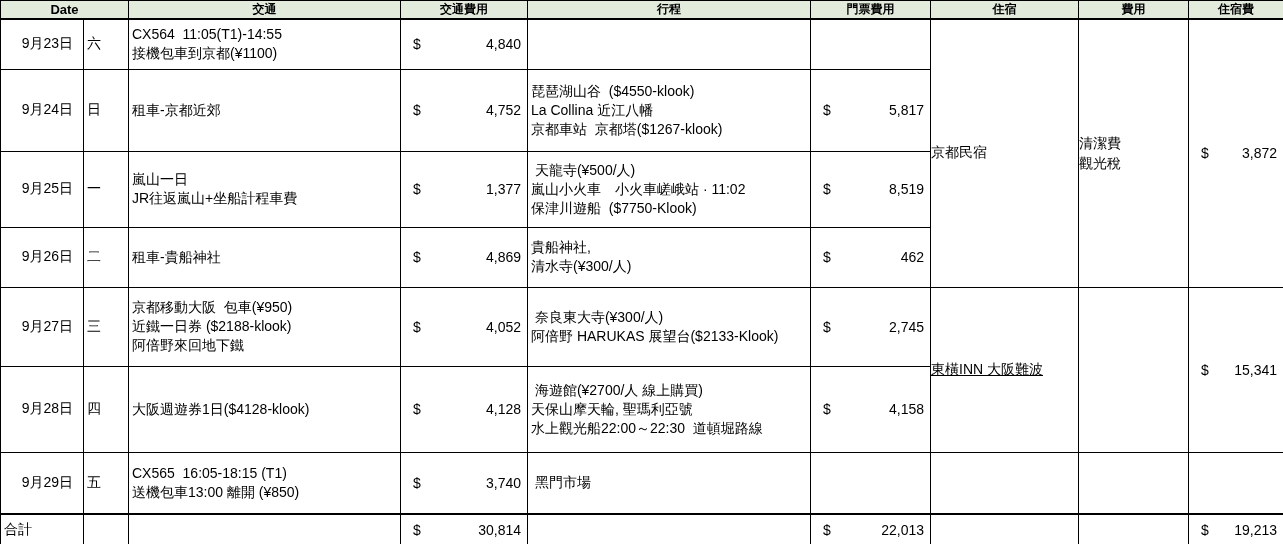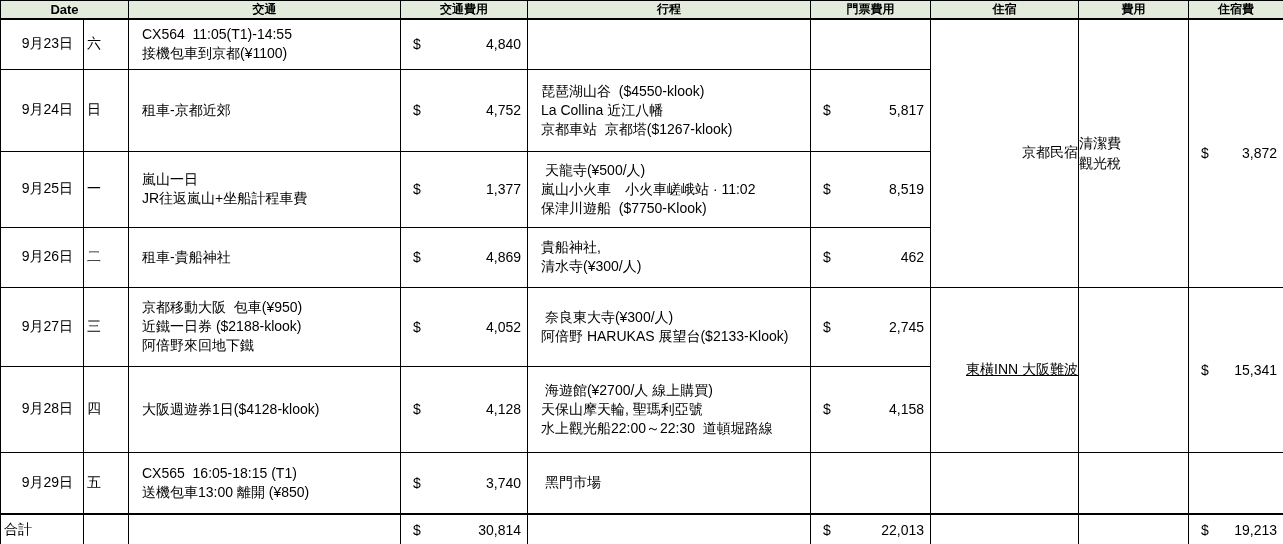--- a/index.html
+++ b/index.html
@@ -25,29 +25,29 @@
   tr.hdr th{
     background:var(--header-bg);
     font-weight:bold;
     text-align:center;
     border-bottom:2px solid var(--border);
     font-size:12px;
   }
   tr.hdr th.hdr-date{font-size:13px;}
   .c-date{text-align:right;padding-right:10px;}
   .c-day{text-align:left;padding-left:3px;}
-  .c-text{text-align:left;padding-left:13px;padding-right:2px;}
+  .c-text{text-align:left;padding-left:3px;padding-right:2px;}
   .line{line-height:19px;white-space:pre;}
   .money{
     display:flex;
     justify-content:space-between;
     align-items:center;
     padding:0 6px 0 12px;
   }
-  .c-lodge{text-align:right;}
+  .c-lodge{text-align:left;}
   .c-lodge .u{text-decoration:underline;}
   .c-fee{text-align:left;}
   .c-fee .line{line-height:20px;}
   tr.total td{border-top:2px solid var(--border);border-bottom:2px solid var(--border);}
   tr.total .c-label{text-align:left;padding-left:3px;border-radius:7px;}
 </style>
 </head>
 <body>
 
 <table>

